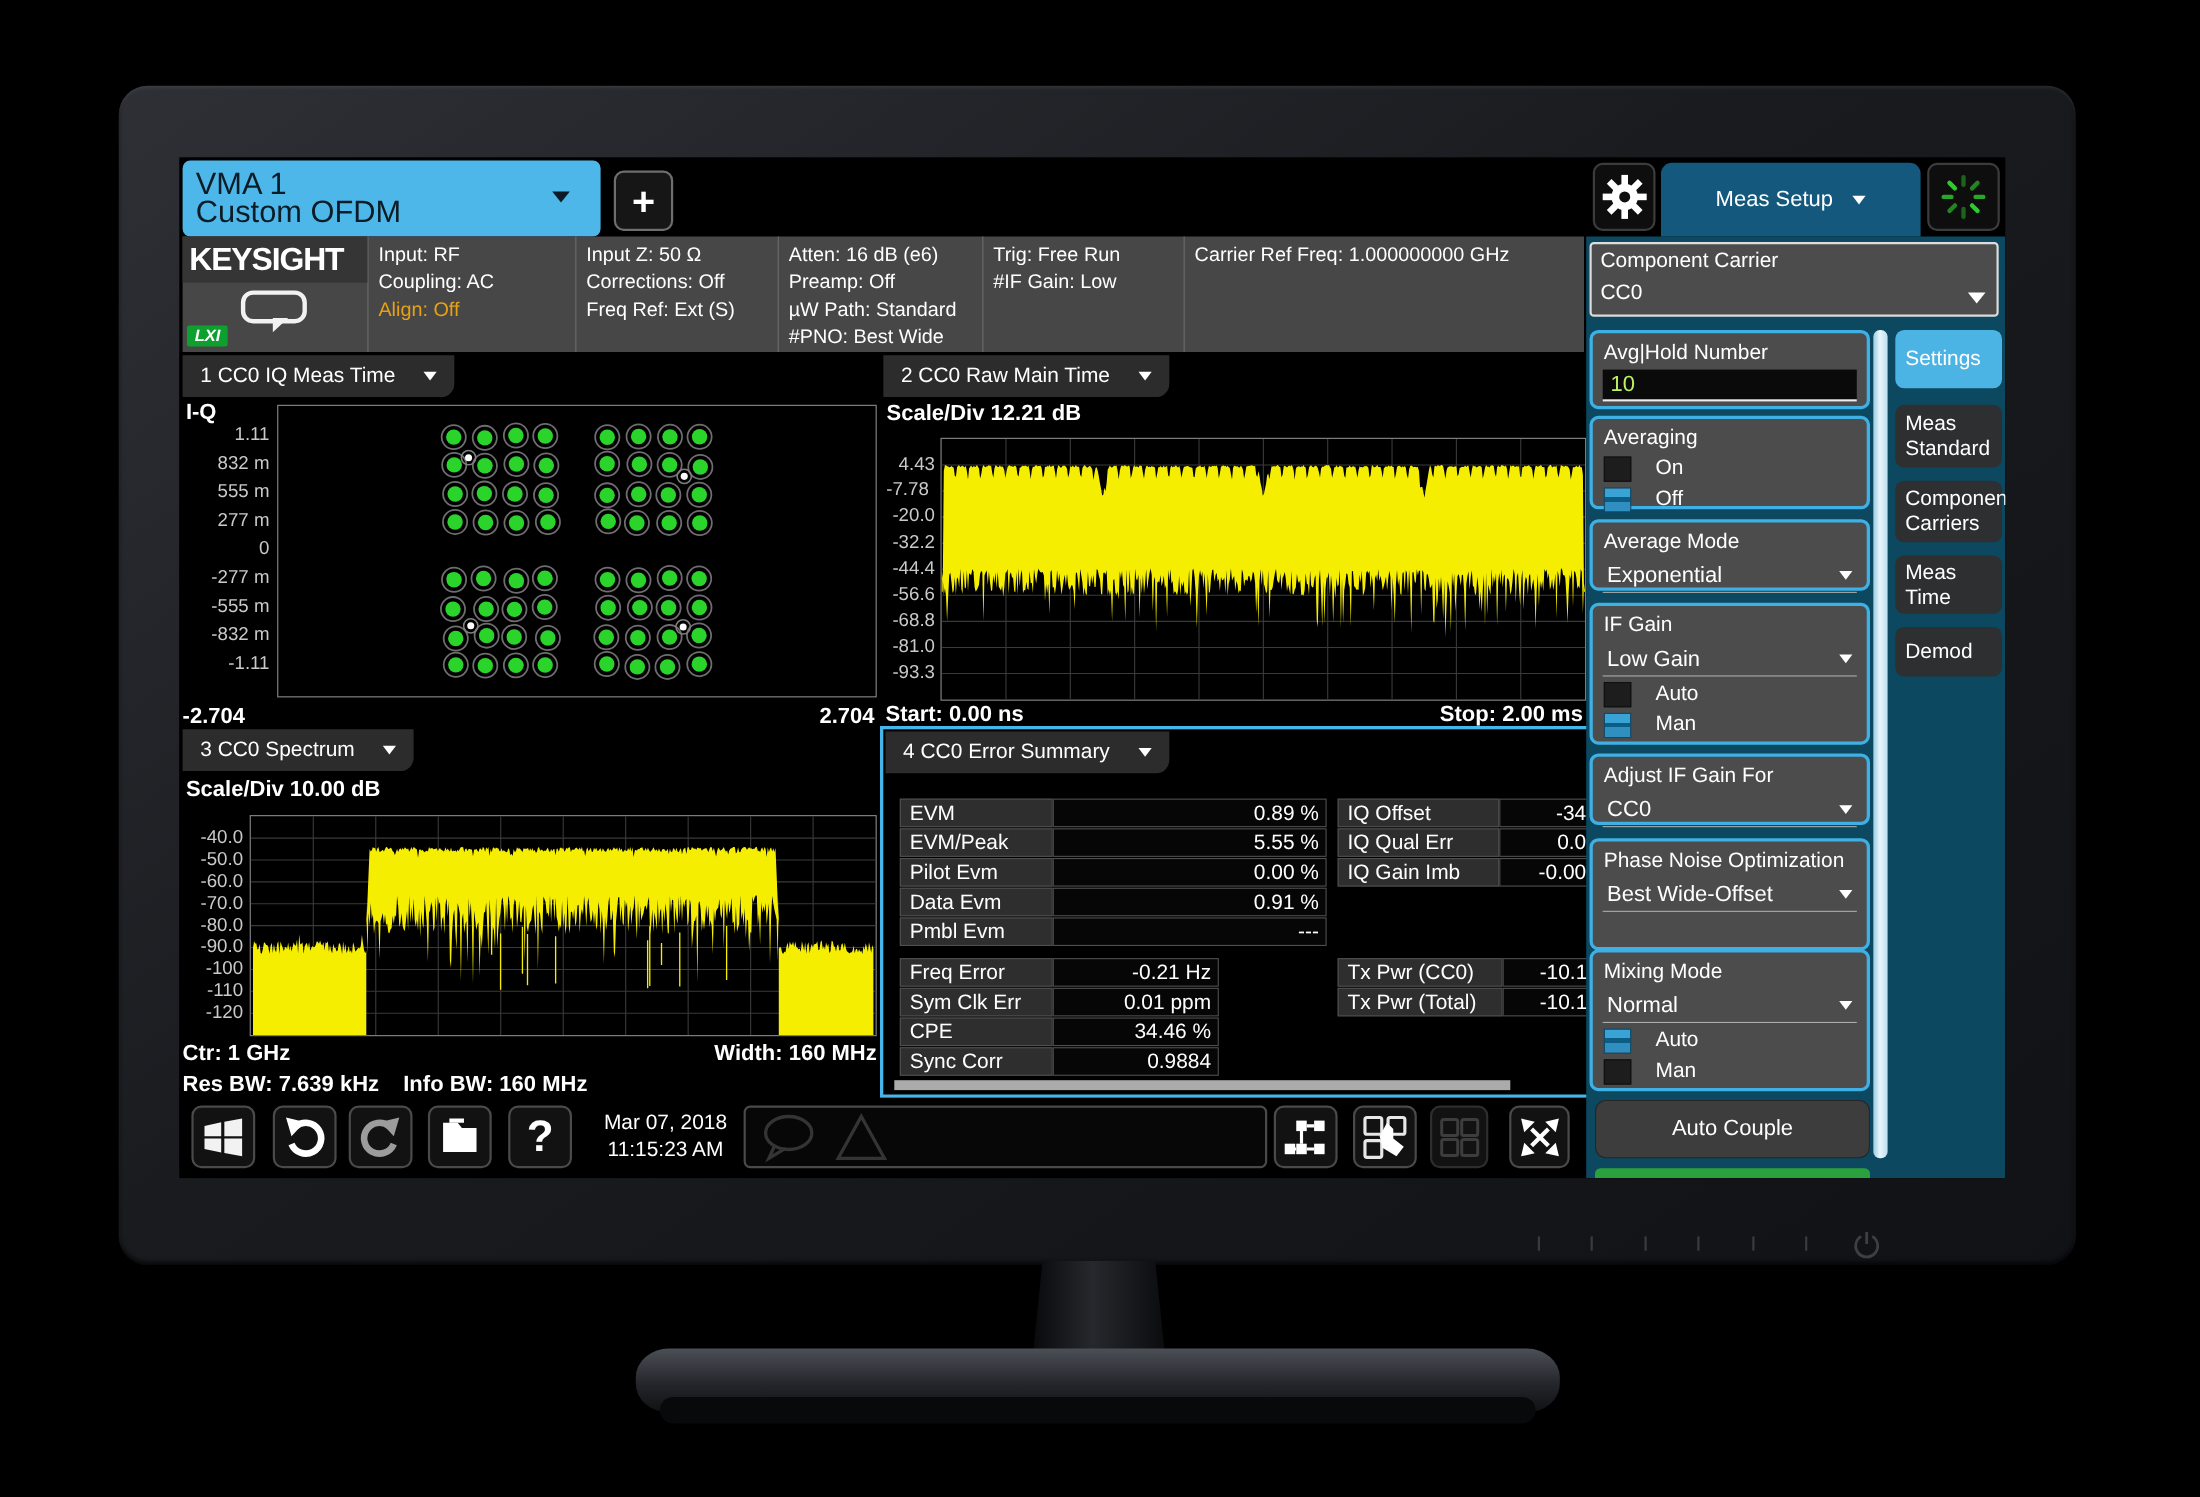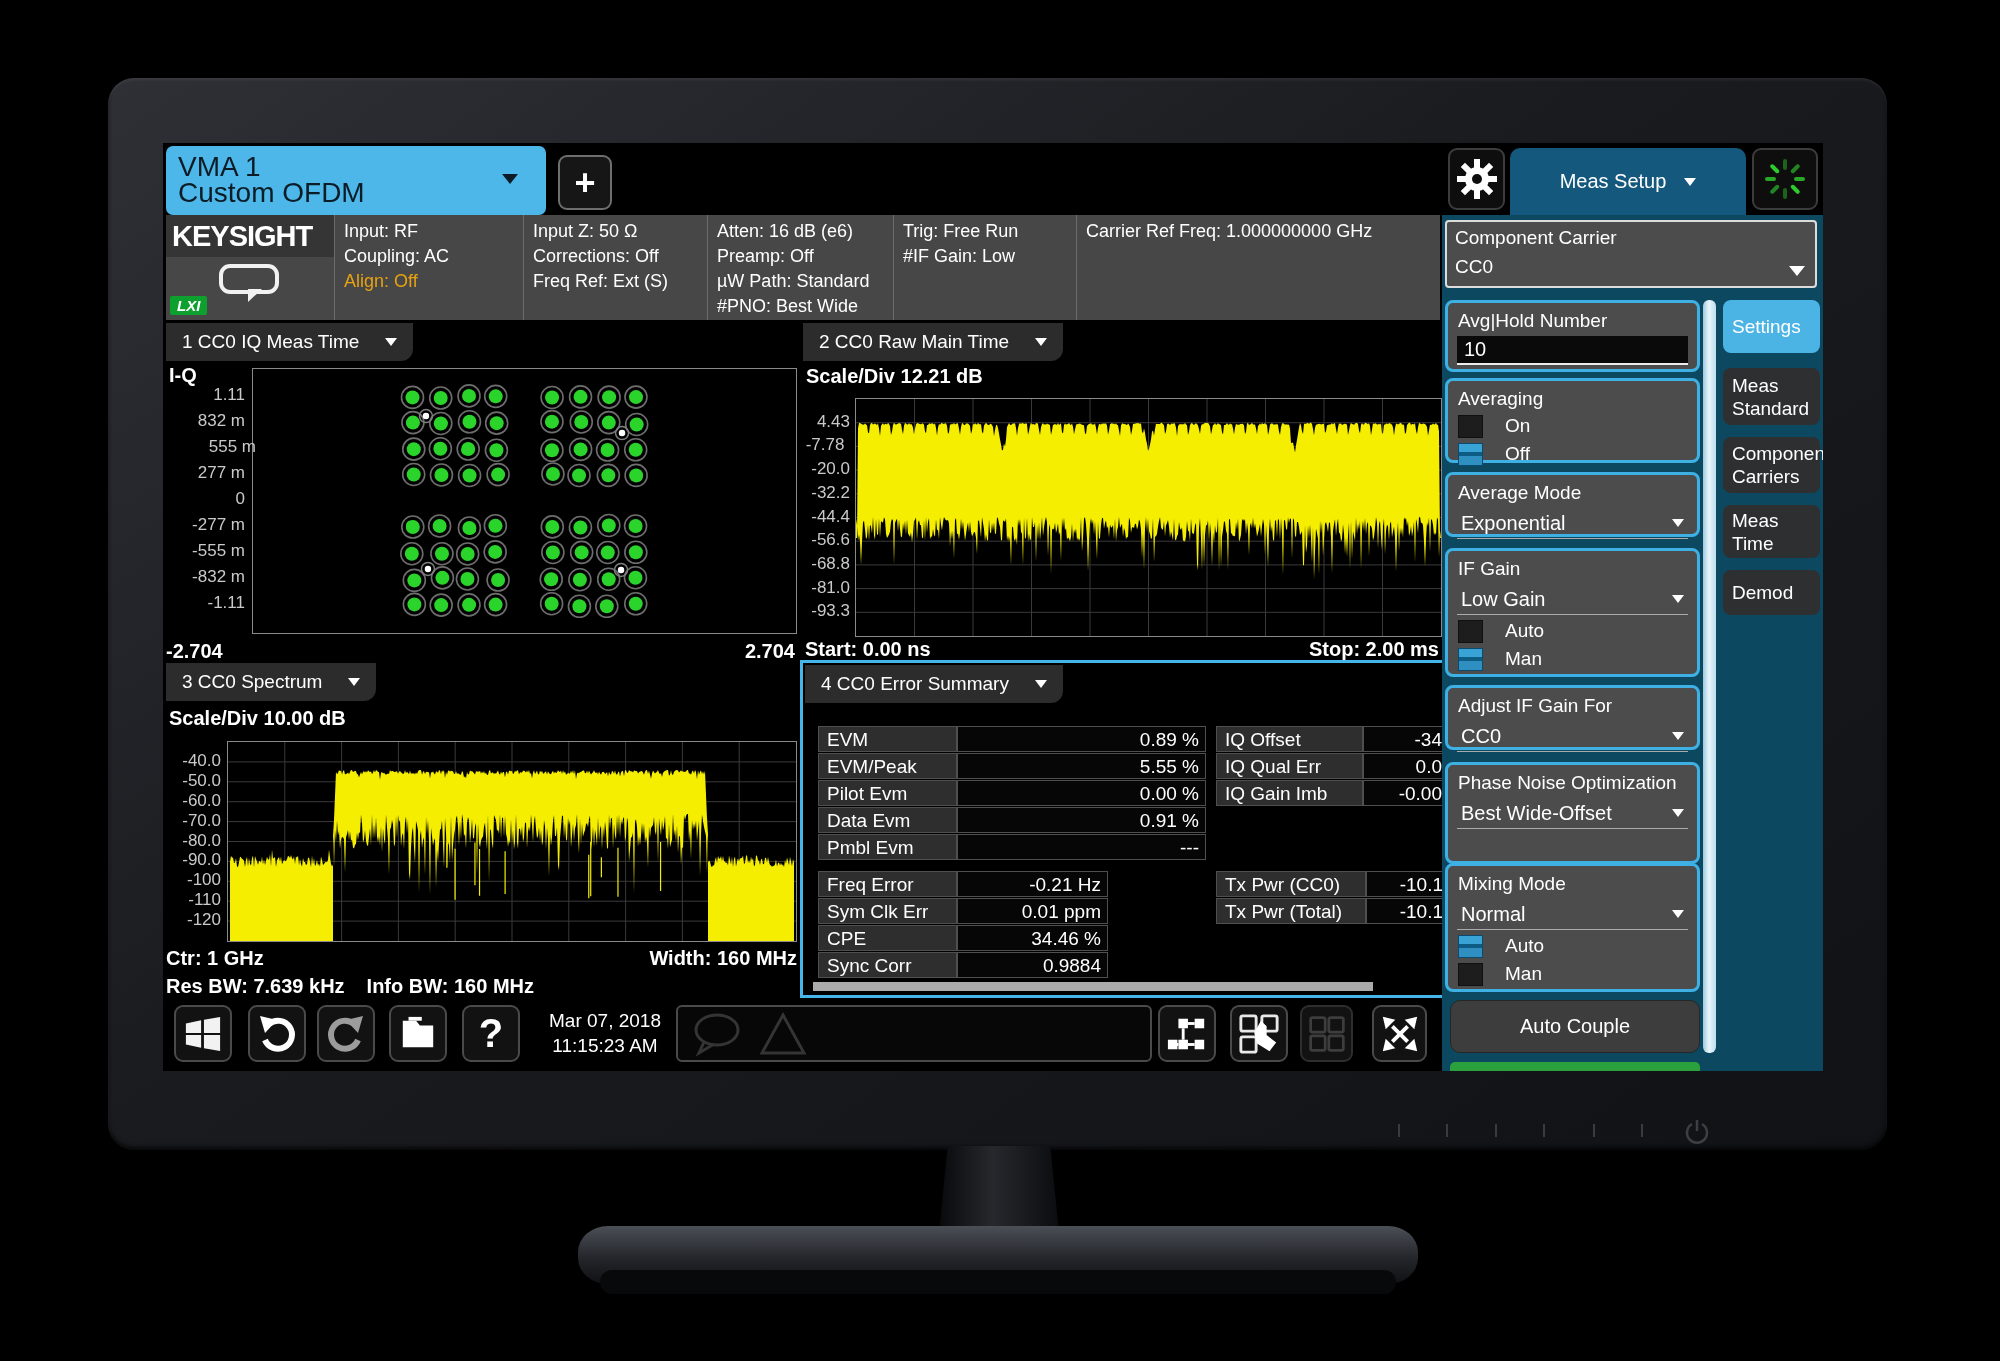--- a/index.html
+++ b/index.html
@@ -72,21 +72,21 @@
   .gear-btn,.spin-btn{position:absolute;top:5px;height:62px;background:#0e0e0e;border:2px solid #3c3c3c;border-radius:9px;
     display:flex;align-items:center;justify-content:center;cursor:pointer;}
   .msetup{position:absolute;left:68px;top:5px;width:236px;height:67px;background:#14597d;border-radius:10px 10px 0 0;
     color:#fff;font-size:20px;display:flex;align-items:center;justify-content:center;gap:18px;cursor:pointer;}
   .ccbox{position:absolute;left:3px;top:77px;width:372px;height:68px;background:#4c4c4c;border:2px solid #dcdcdc;
     border-radius:4px;color:#fff;font-size:19px;padding:5px 8px;cursor:pointer;}
   .ccbox .caret{position:absolute;right:10px;bottom:10px;}
   .mitem{position:absolute;left:3px;width:255px;background:#4c4c4c;border:3px solid #3fb0e4;border-radius:8px;
     color:#fff;font-size:19px;padding:4px 0;}
   .mitem .lab{padding:2px 10px;line-height:23px;}
-  .mitem .field{margin:2px 9px;background:#0a0a0a;border-bottom:2px solid #ededed;height:29px;color:#ffffff;
+  .mitem .field{margin:2px 9px;background:#0a0a0a;border-bottom:2px solid #ededed;height:29px;color:#bef264;
     font-size:20px;padding:2px 7px;cursor:text;}
   .dd-row{margin:2px 9px;border-bottom:1px solid #ababab;height:31px;display:flex;align-items:center;
     justify-content:space-between;padding:0 4px;cursor:pointer;font-size:20px;}
   .trow{display:flex;align-items:center;gap:22px;padding:2px 10px;height:28px;cursor:pointer;}
   .tbox{width:25px;height:23px;background:#1d1d1d;border:1px solid #101010;flex:0 0 auto;}
   .tbox.on{background:linear-gradient(180deg,#3aa3d6 0 38%,#0d5c84 38% 58%,#2f8fc0 58% 100%);border-color:#0b4c6e;}
   .rtab{position:absolute;left:281px;width:97px;background:#2e2f31;border-radius:8px;color:#fff;font-size:19px;
     display:flex;align-items:center;padding-left:9px;cursor:pointer;line-height:23px;}
   .rtab.active{background:#4cb4e4;}
   .vscroll{position:absolute;left:261px;top:157px;width:13px;height:753px;border-radius:6px;
@@ -352,21 +352,21 @@
               <circle cx="368.03846153846155" cy="200.94464158978" r="6.5" fill="none" stroke="#808080" stroke-width="1.4"></circle>
               <circle cx="368.03846153846155" cy="200.94464158978" r="3.2" fill="#ffffff"></circle>
               <circle cx="174.96153846153848" cy="199.94464158978" r="6.5" fill="none" stroke="#808080" stroke-width="1.4"></circle>
               <circle cx="174.96153846153848" cy="199.94464158978" r="3.2" fill="#ffffff"></circle>
             </svg>
         </div>
         <div class="bold20" style="position:absolute;left:3px;top:320px;">-2.704</div>
         <div class="bold20" style="position:absolute;left:552px;top:320px;width:80px;text-align:right;">2.704</div>
       <div class="ylab" style="left: 2px; width: 80px; top: 65.0114px;">1.11</div>
           <div class="ylab" style="left: 2px; width: 80px; top: 91.0554px;">832 m</div>
-          <div class="ylab" style="left: 13px; width: 80px; top: 117.006px;">555 m</div>
+          <div class="ylab" style="left: 2px; width: 80px; top: 117.006px;">555 m</div>
           <div class="ylab" style="left: 2px; width: 80px; top: 143.05px;">277 m</div>
           <div class="ylab" style="left: 2px; width: 80px; top: 169px;">0</div>
           <div class="ylab" style="left: 2px; width: 80px; top: 194.95px;">-277 m</div>
           <div class="ylab" style="left: 2px; width: 80px; top: 220.994px;">-555 m</div>
           <div class="ylab" style="left: 2px; width: 80px; top: 246.945px;">-832 m</div>
           <div class="ylab" style="left: 2px; width: 80px; top: 272.989px;">-1.11</div>
         </div>
 
       <div class="win" id="w2" style="left:637px;top:177px;width:647px;height:340px;">
         <div class="wtab">

